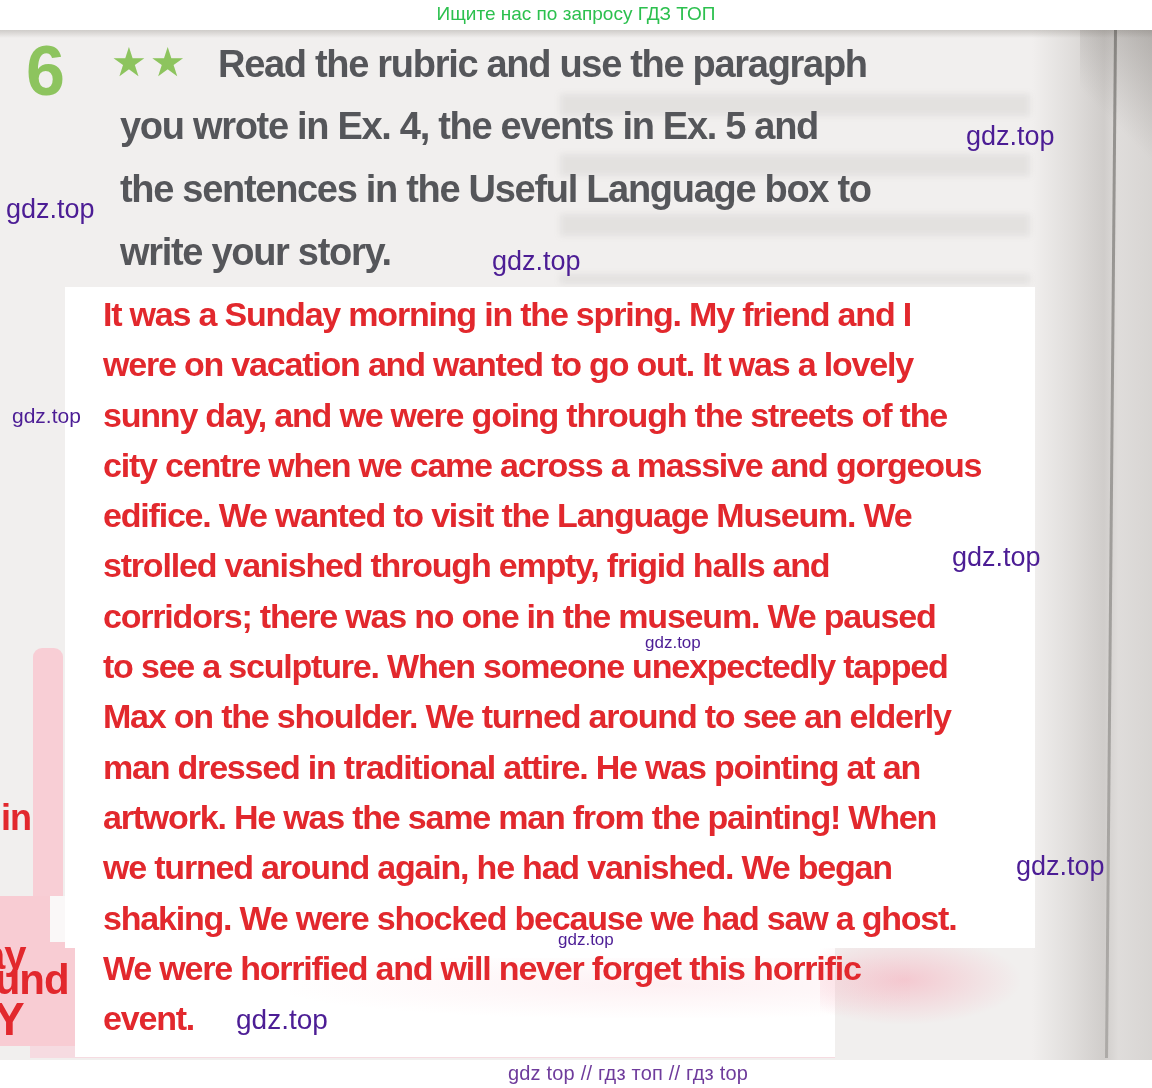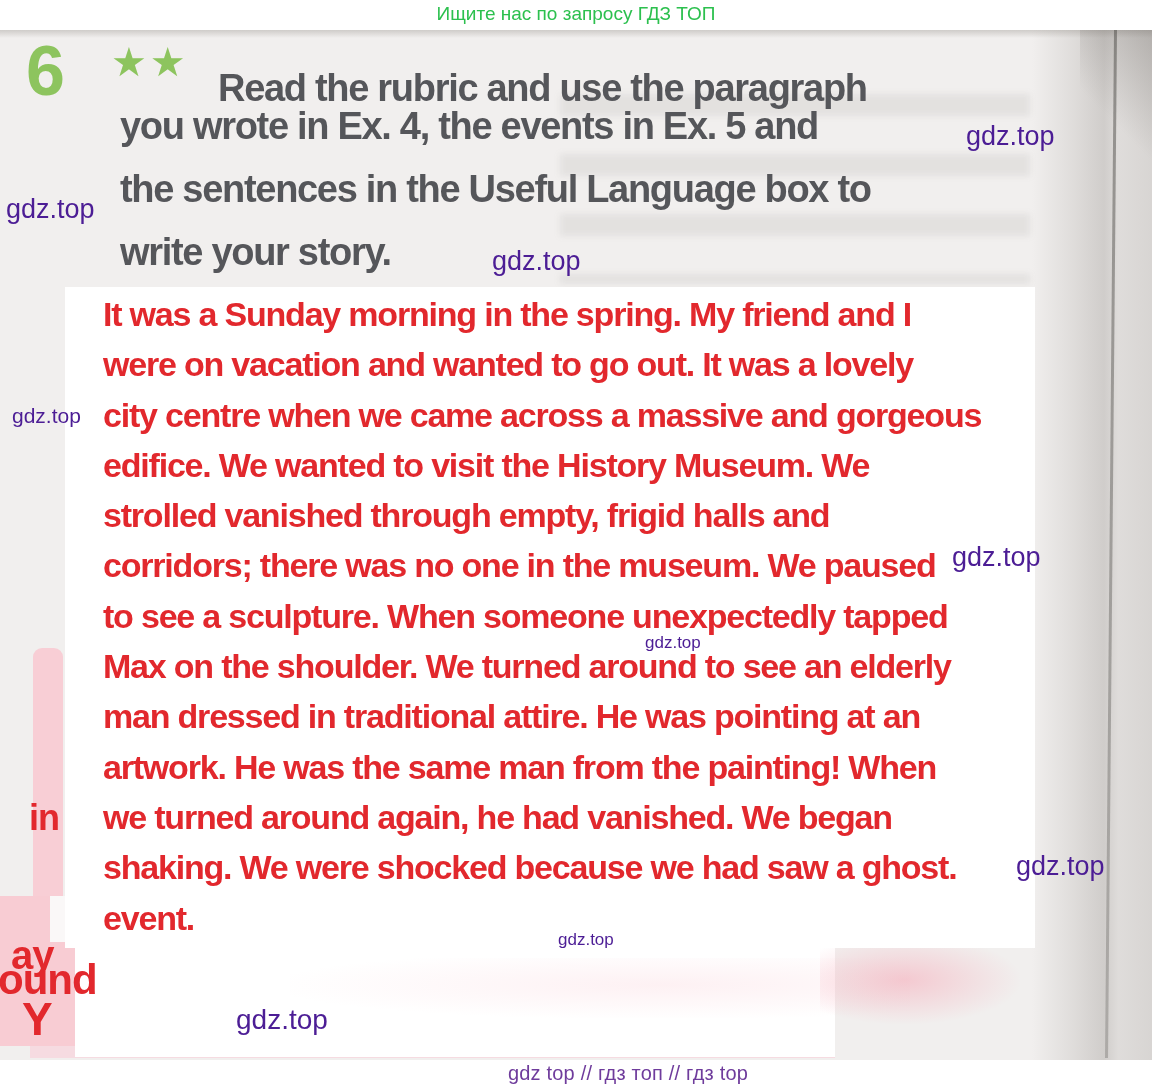--- a/index.html
+++ b/index.html
@@ -73,34 +73,34 @@
   .ex-number{
     top:36px;left:26px;font-size:70px;line-height:70px;font-weight:bold;color:#8dc45e;
   }
   .stars{
     top:40px;left:111px;font-size:40px;line-height:44px;color:#8dc45e;letter-spacing:3px;
   }
   .instr{
     font-size:38px;line-height:44px;font-weight:bold;color:#55565a;
     letter-spacing:-1.3px;white-space:nowrap;
   }
-  .instr.l1{top:42px;left:218px;margin-top:24px;}
+  .instr.l1{top:42px;left:218px;}
   .instr.l2{top:104px;left:120px;}
   .instr.l3{top:167px;left:120px;text-align:center;}
   .instr.l4{top:230px;left:120px;}
 
   
   .answer{
     top:289px;left:103px;width:1010px;
     font-size:34px;line-height:50.3px;font-weight:bold;color:#e2282d;
     letter-spacing:-1.2px;white-space:nowrap;
   }
 
   
-  .frag{font-weight:bold;color:#e2282d;white-space:nowrap;letter-spacing:-1px;margin-left:28px;}
+  .frag{font-weight:bold;color:#e2282d;white-space:nowrap;letter-spacing:-1px;}
   .frag.in{top:797px;left:1px;font-size:36px;}
   .frag.ay{top:933px;left:-17px;font-size:40px;}
   .frag.ound{top:956px;left:-30px;font-size:42px;}
   .frag.why{top:992px;left:-6px;font-size:46px;}
 
   
   .wm{color:#4c1d95;font-weight:400;white-space:nowrap;}
   .wm.w1{top:121px;left:966px;font-size:27px;}
   .wm.w2{top:194px;left:6px;font-size:27px;}
   .wm.w3{top:246px;left:492px;font-size:27px;}
@@ -133,30 +133,32 @@
 <div class="abs ex-number">6</div>
 <div class="abs stars">★★</div>
 <div class="abs instr l1">Read the rubric and use the paragraph</div>
 <div class="abs instr l2">you wrote in Ex. 4, the events in Ex. 5 and</div>
 <div class="abs instr l3">the sentences in the Useful Language box to</div>
 <div class="abs instr l4">write your story.</div>
 
 <div class="abs answer">
   <div>It was a Sunday morning in the spring. My friend and I</div>
   <div>were on vacation and wanted to go out. It was a lovely</div>
+  <div>sunny day, and we were going through the streets of the</div>
   <div>city centre when we came across a massive and gorgeous</div>
-  <div>edifice. We wanted to visit the History Museum. We</div>
+  <div>edifice. We wanted to visit the Language Museum. We</div>
   <div>strolled vanished through empty, frigid halls and</div>
   <div>corridors; there was no one in the museum. We paused</div>
   <div>to see a sculpture. When someone unexpectedly tapped</div>
   <div>Max on the shoulder. We turned around to see an elderly</div>
   <div>man dressed in traditional attire. He was pointing at an</div>
   <div>artwork. He was the same man from the painting! When</div>
   <div>we turned around again, he had vanished. We began</div>
   <div>shaking. We were shocked because we had saw a ghost.</div>
+  <div>We were horrified and will never forget this horrific</div>
   <div>event.</div>
 </div>
 
 <div class="abs frag in">in</div>
 <div class="abs frag ay">ay</div>
 <div class="abs frag ound">ound</div>
 <div class="abs frag why">Y</div>
 
 <div class="abs wm w1">gdz.top</div>
 <div class="abs wm w2">gdz.top</div>

